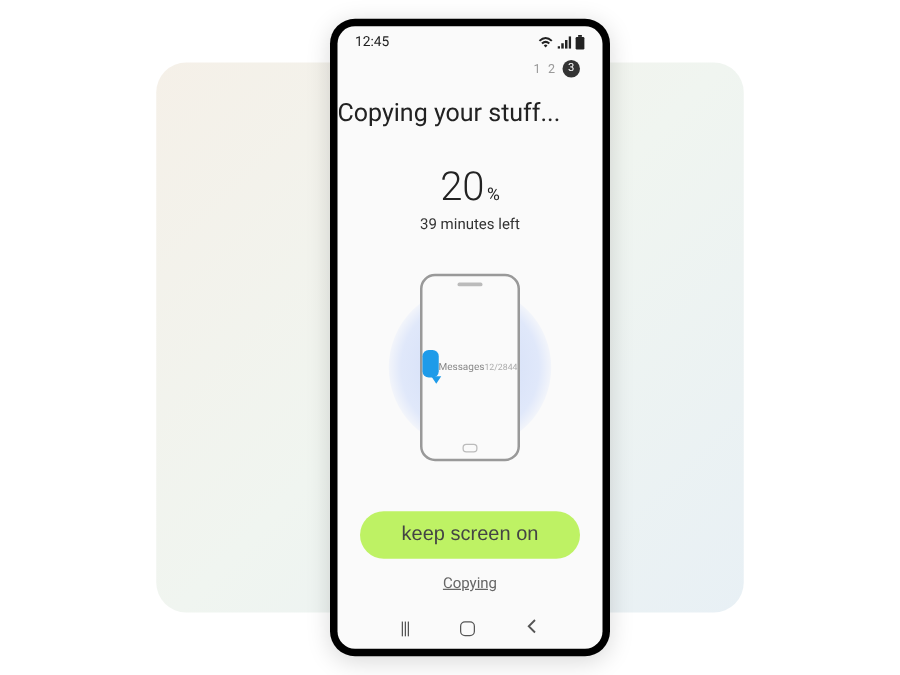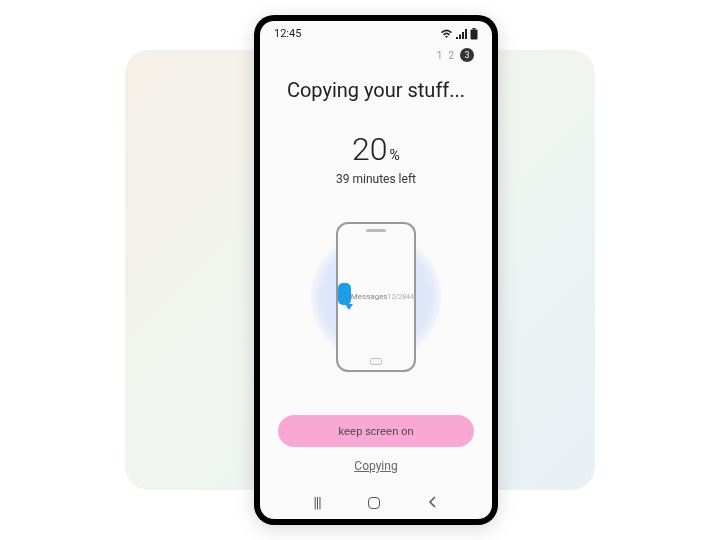--- a/index.html
+++ b/index.html
@@ -17,21 +17,21 @@
       position: absolute;
       width: 470px;
       height: 440px;
       background: linear-gradient(135deg, #f5f0e8 0%, #f0f5f0 50%, #e8f0f5 100%);
       border-radius: 24px;
       z-index: 1;
     }
     .phone {
       position: relative;
       z-index: 2;
-      width: 244px;
+      width: 224px;
       height: 510px;
       background: #000;
       border-radius: 20px;
       padding: 6px;
       box-shadow: 0 4px 20px rgba(0,0,0,0.15);
       margin-left: 32px;
     }
     .screen {
       width: 100%;
       height: 100%;
@@ -71,21 +71,21 @@
       color: #fff;
       width: 14px;
       height: 14px;
       border-radius: 50%;
       display: inline-flex;
       align-items: center;
       justify-content: center;
       font-size: 9px;
     }
     .title {
-      text-align: center;
+      text-align: left;
       font-size: 20px;
       font-weight: 400;
       color: #222;
       margin: 10px 0 28px;
     }
     .progress {
       text-align: center;
     }
     .percent {
       font-size: 32px;
@@ -176,24 +176,24 @@
     .actions {
       padding: 8px 18px 12px;
       display: flex;
       flex-direction: column;
       align-items: center;
       gap: 12px;
     }
     .pill-btn {
       width: 100%;
       padding: 10px;
-      background: #f9a8d4;
+      background: #bef264;
       border: none;
       border-radius: 20px;
-      font-size: 11px;
+      font-size: 16px;
       color: #444;
       cursor: pointer;
     }
     .cancel-link {
       font-size: 12px;
       color: #666;
       text-decoration: underline;
       cursor: pointer;
     }
     .nav-bar {

